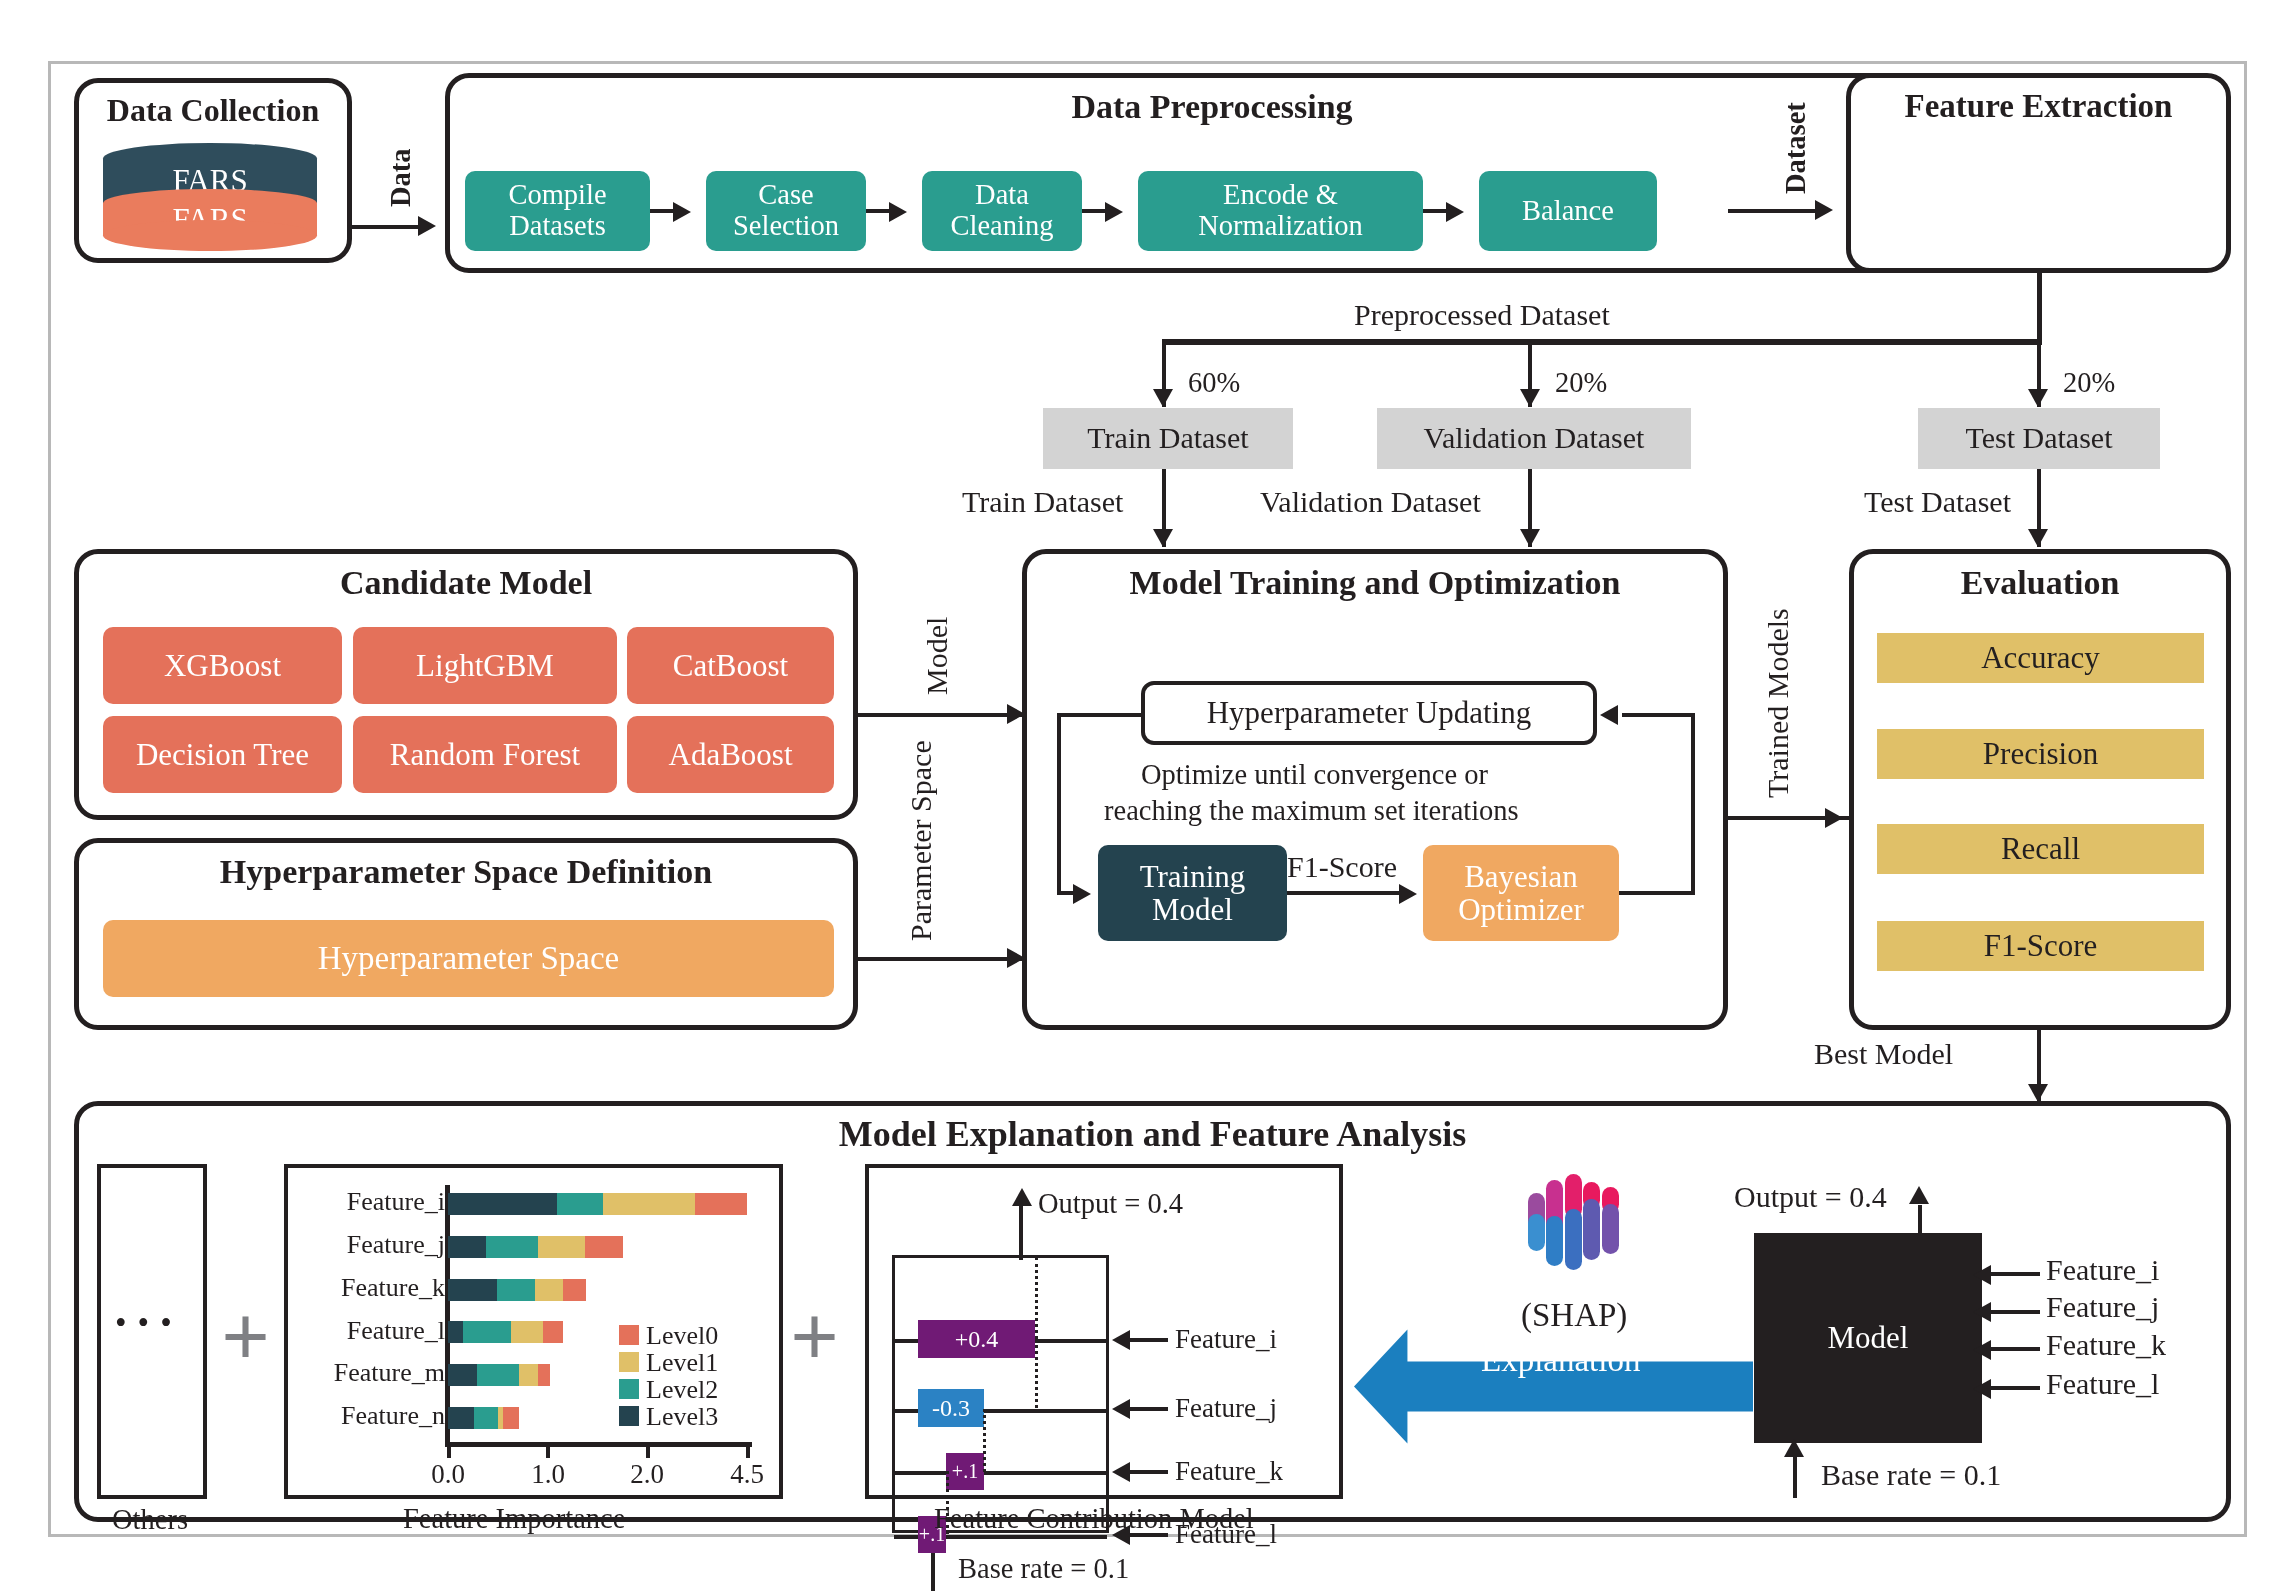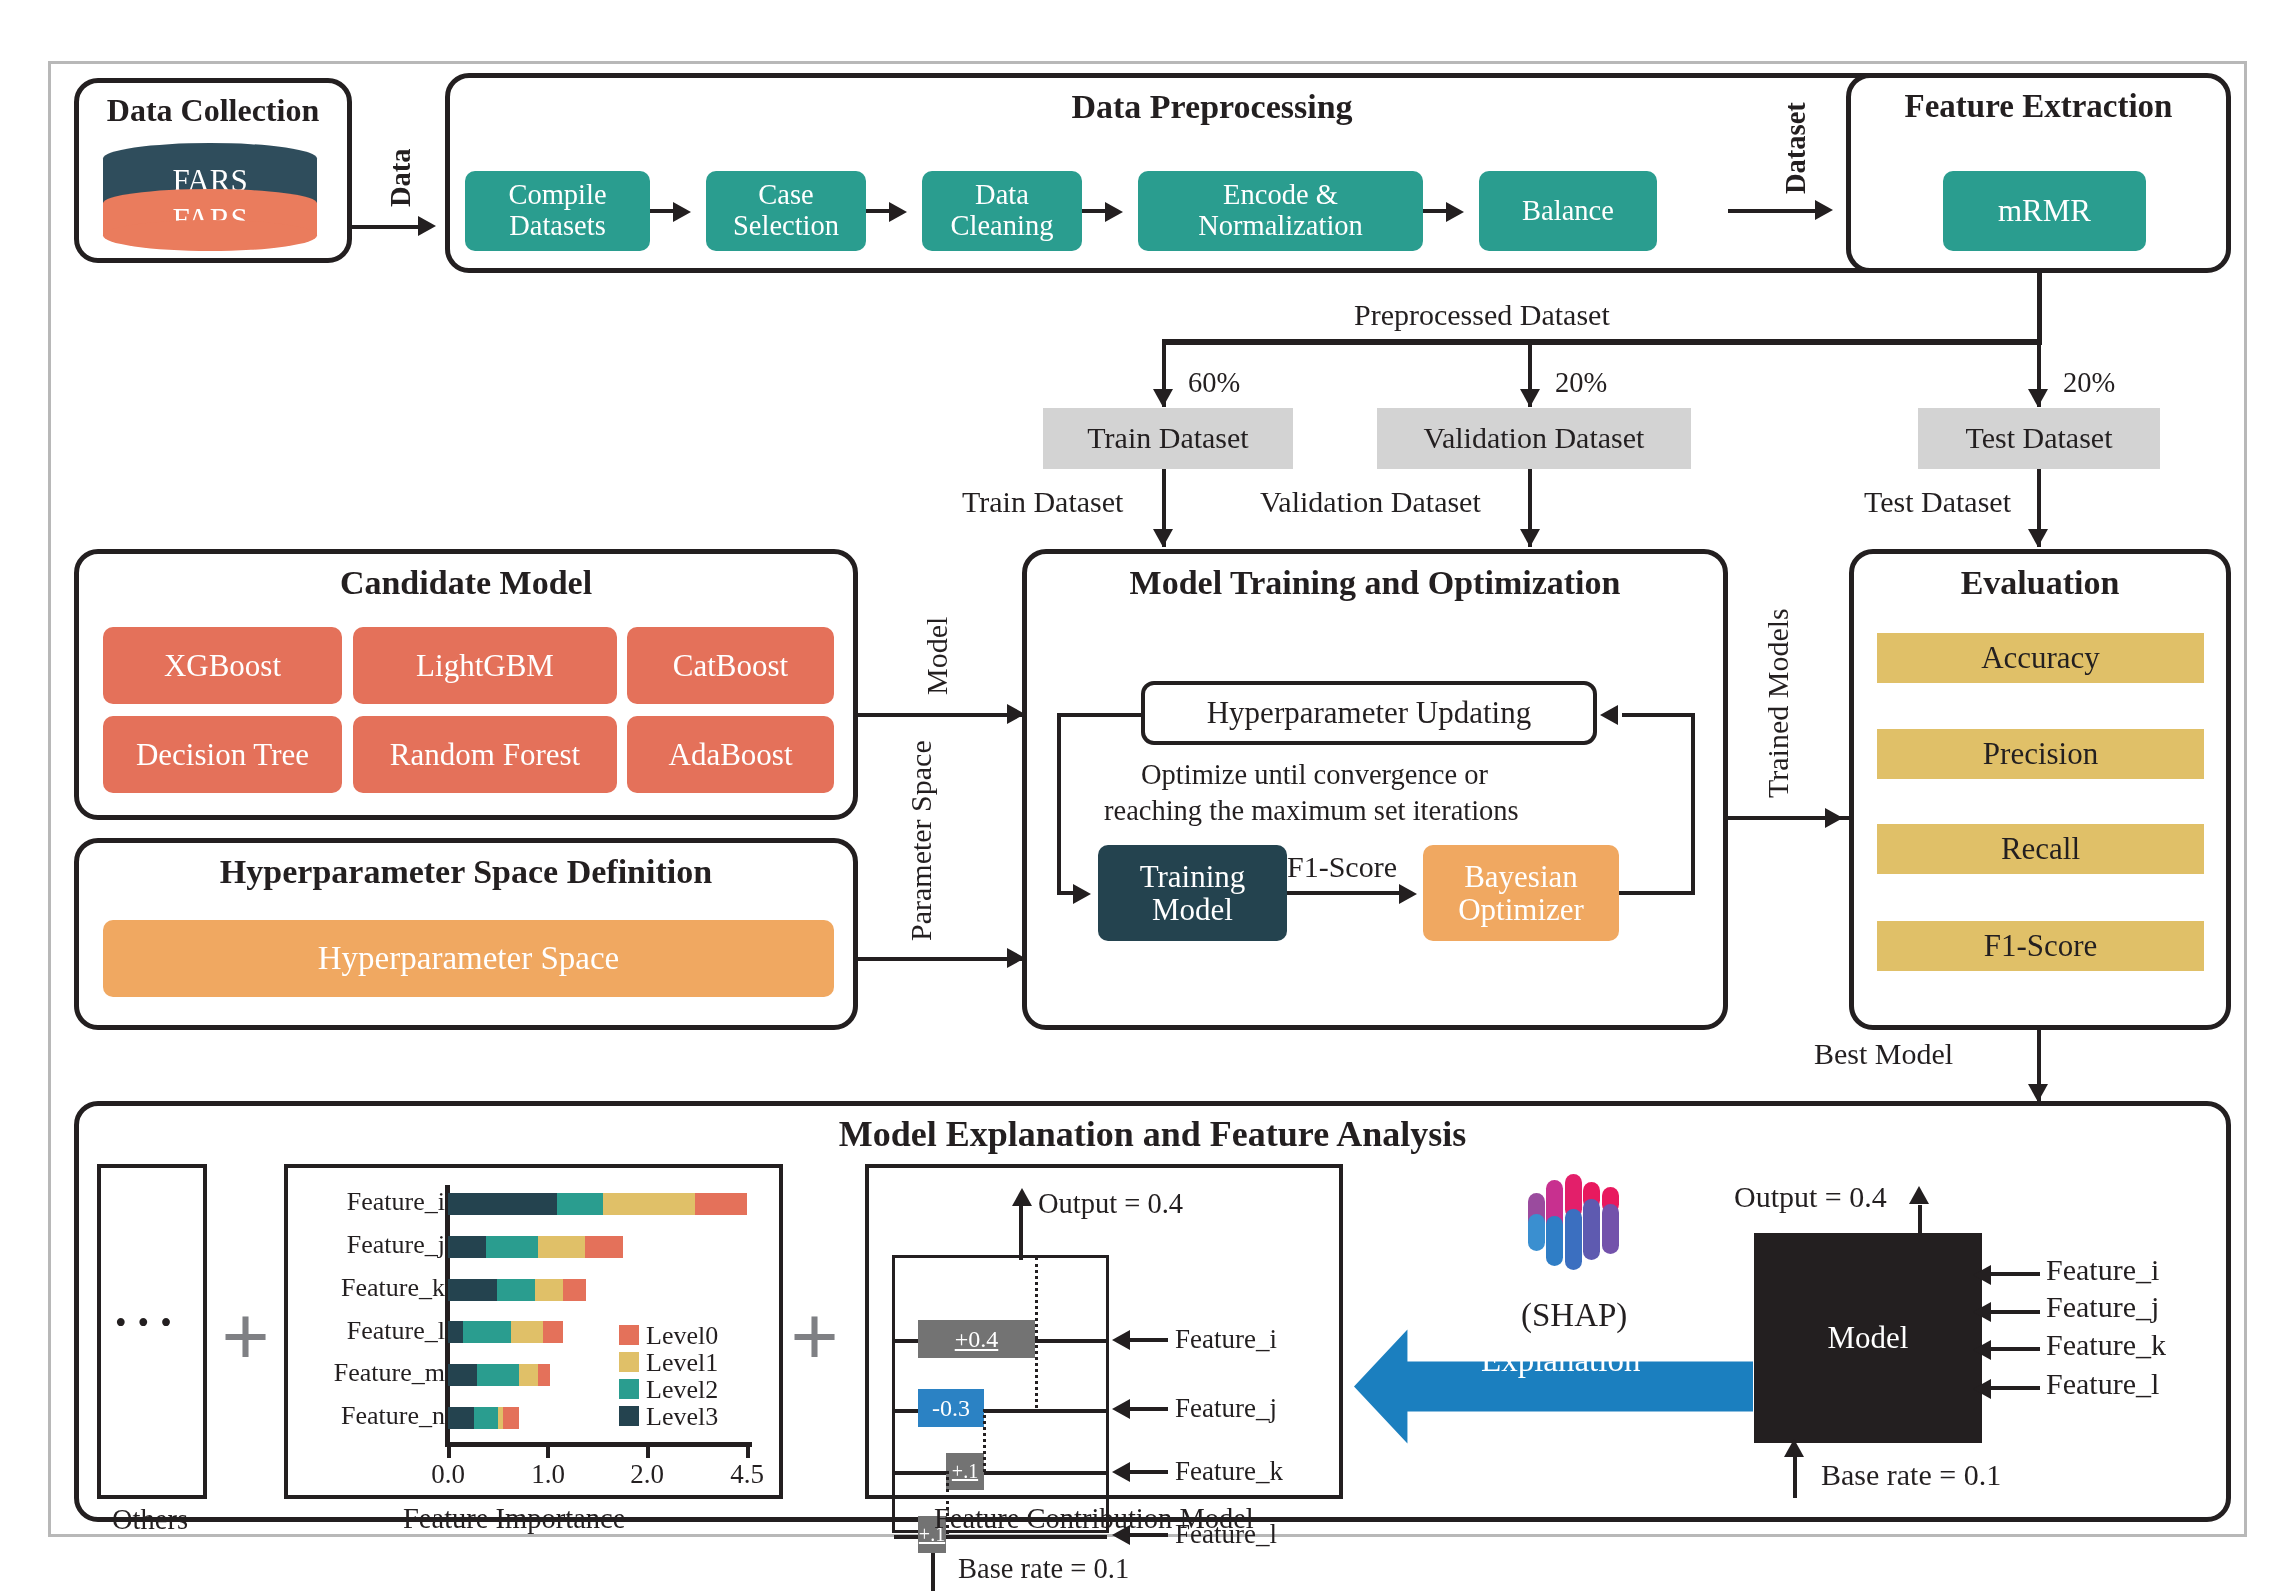--- a/index.html
+++ b/index.html
@@ -42,21 +42,21 @@
   .plus{position:absolute;color:#7f8084;font-weight:bold;line-height:1;}
   .thinbox{position:absolute;border:4.3px solid #231f20;background:#fff;box-sizing:border-box;}
   .blackbox{position:absolute;background:#231f20;display:flex;align-items:center;justify-content:center;color:#fff;}
 
   .axis{position:absolute;background:#231f20;}
   .tick{position:absolute;width:3.6px;background:#231f20;}
   .legend-sw{position:absolute;width:24px;height:24px;}
 
   .wf-row{position:absolute;height:3.6px;background:#231f20;}
   .wf-bar{position:absolute;display:flex;align-items:center;justify-content:center;color:#fff;}
-  .wf-pos{background:#737373;text-decoration:underline;}
+  .wf-pos{background:#701a75;}
   .wf-neg{background:#2b82c4;}
   .dotted{position:absolute;border-left:3.6px dotted #231f20;}
 
   .shap-bar{position:absolute;border-radius:9.3px;}
   .expl-arrow{position:absolute;}
 </style>
 </head>
 <body>
 
 <div id="page">
@@ -112,23 +112,20 @@
   <div class="node teal" style="left:1479px;top:171px;width:178px;height:80px;font-size:28.5px;">
     <span>Balance</span>
   </div>
 
   <div class="ln hln" style="left:1728px;top:209px;width:93px;"></div>
   <div class="arrowR" style="left:1815px;top:200px;"></div>
   <div class="vlbl" style="left:1780px;top:194px;font-size:28.5px;font-weight:bold;">Dataset</div>
 
   <div class="panel" style="left:1846px;top:73px;width:385px;height:200px;">
     <div class="panel-title" style="top:10px;font-size:33px;">Feature Extraction</div>
-  </div>
-  <div class="node teal" style="left:1943px;top:171px;width:203px;height:80px;font-size:31px;">
-    <span>mRMR</span>
   </div>
 
   <div class="ln vln" style="left:2037px;top:272px;width:5px;height:71px;"></div>
   <div class="ln hln" style="left:1162px;top:339px;width:880px;height:5.7px;"></div>
   <div class="lbl" style="left:1354px;top:298px;font-size:30px;">Preprocessed Dataset</div>
 
   <div class="ln vln" style="left:1162px;top:339px;height:68px;"></div>
   <div class="arrowD" style="left:1153px;top:389px;"></div>
   <div class="lbl" style="left:1188px;top:367px;font-size:28.5px;">60%</div>
   <div class="node grey-node" style="left:1043px;top:408px;width:250px;height:61px;font-size:30px;">

